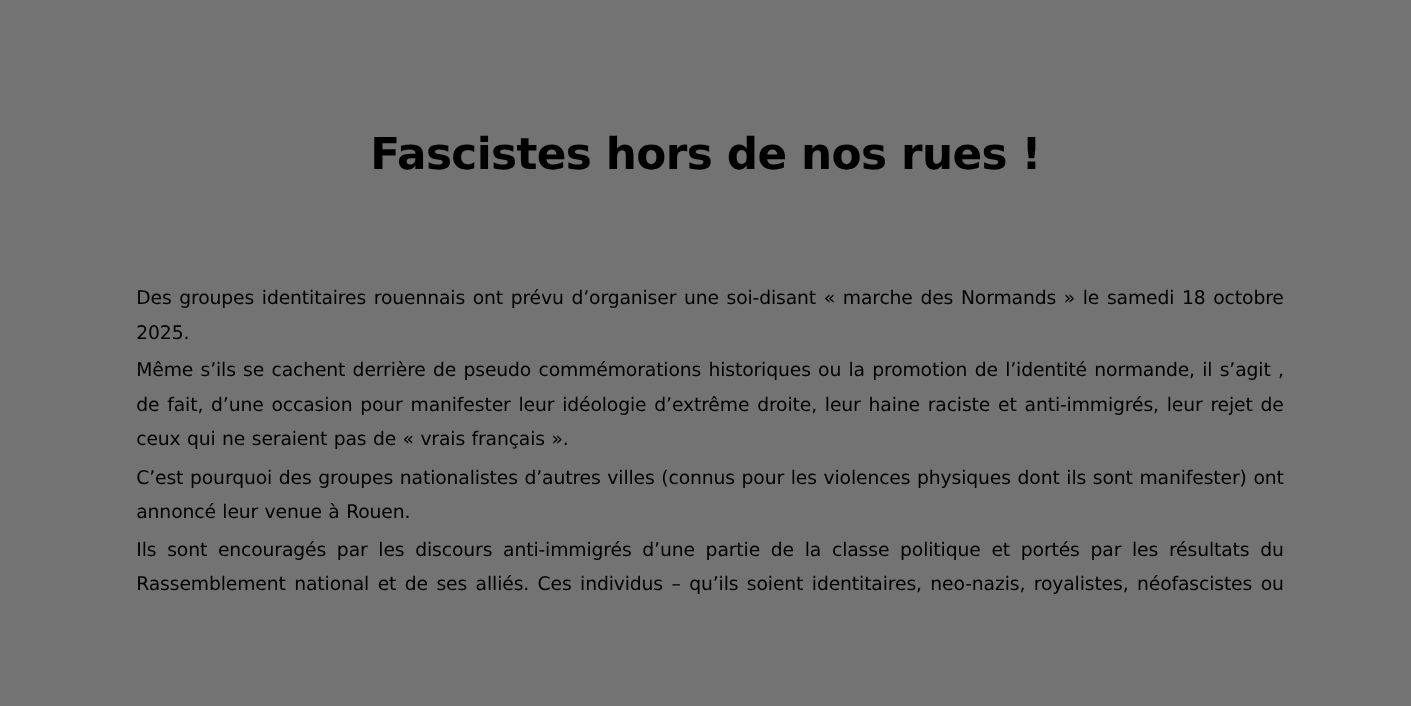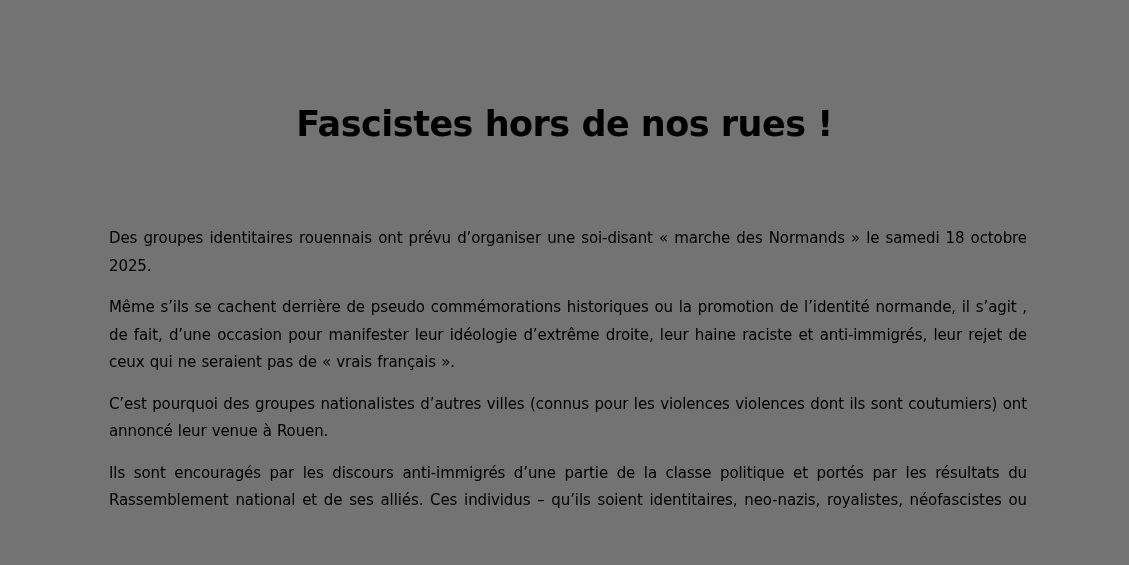--- a/index.html
+++ b/index.html
@@ -35,31 +35,31 @@
     margin: 0;
     padding: 0;
     font-size: 15px;
     line-height: 27.5px;
     text-align: justify;
     letter-spacing: -0.1px;
     word-spacing: 0.5px;
     color: #000000;
   }
   .content p + p {
-    margin-top: 14px;
+    margin-top: 3px;
   }
   
   .content p.clipped {
     text-align-last: justify;
   }
 </style>
 </head>
 <body>
 
 <div class="page">
   <h1 class="doc-title">Fascistes hors de nos rues !</h1>
   <div class="content">
     <p>Des groupes identitaires rouennais ont prévu d’organiser une soi-disant « marche des Normands » le samedi 18 octobre 2025.</p>
     <p>Même s’ils se cachent derrière de pseudo commémorations historiques ou la promotion de l’identité normande, il s’agit , de fait, d’une occasion pour manifester leur idéologie d’extrême droite, leur haine raciste et anti-immigrés, leur rejet de ceux qui ne seraient pas de « vrais français ».</p>
-    <p>C’est pourquoi des groupes nationalistes d’autres villes (connus pour les violences violences dont ils sont coutumiers) ont annoncé leur venue à Rouen.</p>
+    <p>C’est pourquoi des groupes nationalistes d’autres villes (connus pour les violences physiques dont ils sont manifester) ont annoncé leur venue à Rouen.</p>
     <p class="clipped">Ils sont encouragés par les discours anti-immigrés d’une partie de la classe politique et portés par les résultats du Rassemblement national et de ses alliés. Ces individus – qu’ils soient identitaires, neo-nazis, royalistes, néofascistes ou</p>
   </div>
 </div>
 
 </body></html>

